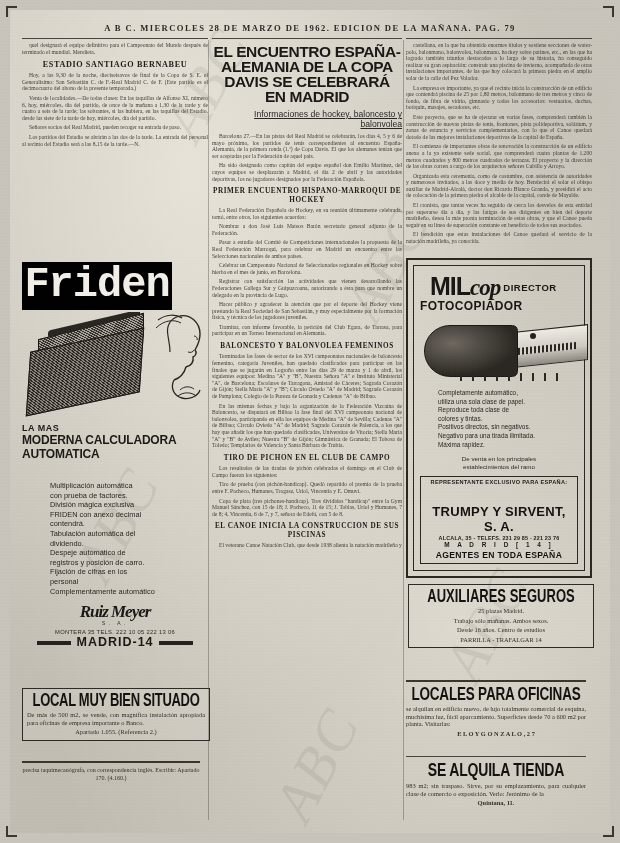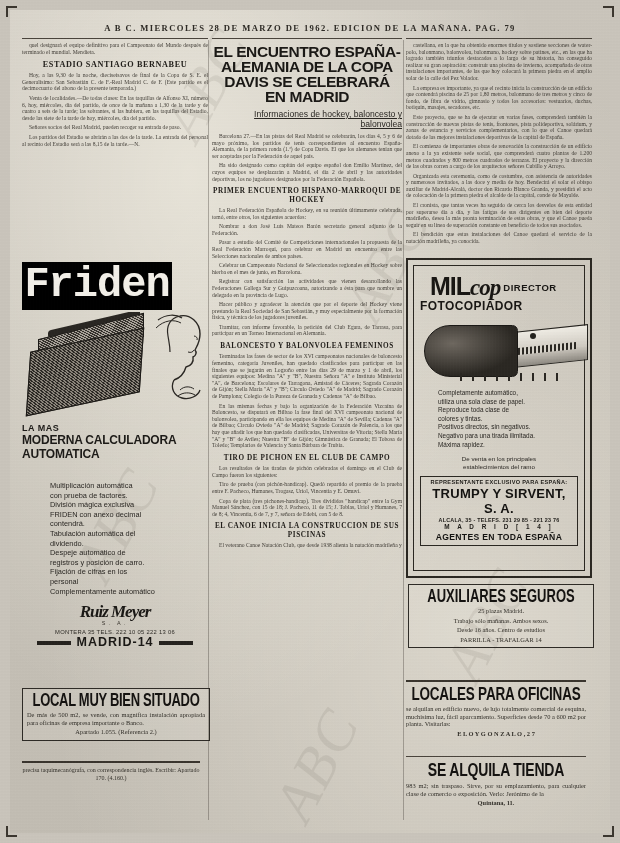--- a/index.html
+++ b/index.html
@@ -412,21 +412,21 @@
     font-size: 5.6px;
     letter-spacing: .3px;
     color: #1f1d19;
   }
   .milcop-brand {
     font-family: "Liberation Sans", sans-serif;
     font-weight: bold;
     font-size: 13px;
     letter-spacing: .3px;
     color: #141311;
-    margin-top: 1px;
+    margin-top: 19px;
     filter: blur(0.15px);
   }
   .milcop-addr {
     font-family: "Liberation Sans", sans-serif;
     font-weight: bold;
     font-size: 5.4px;
     letter-spacing: .2px;
     color: #24221e;
     margin-top: 1px;
   }

